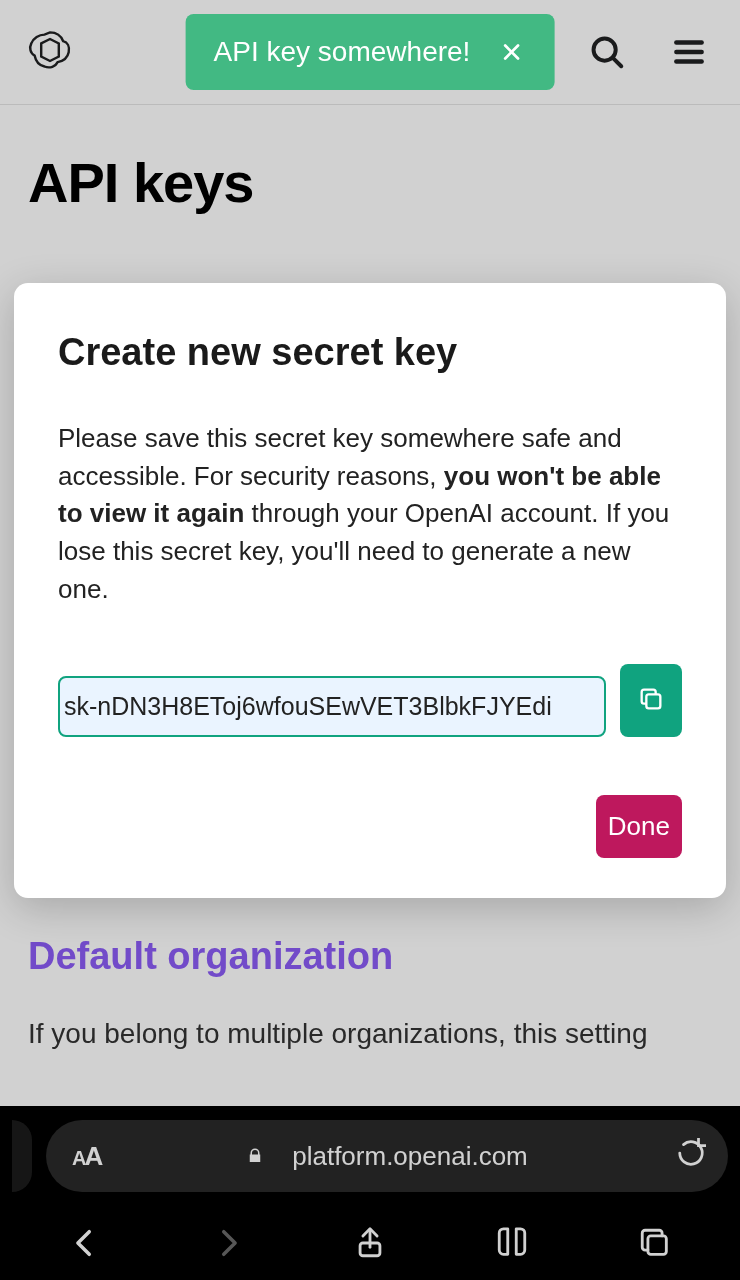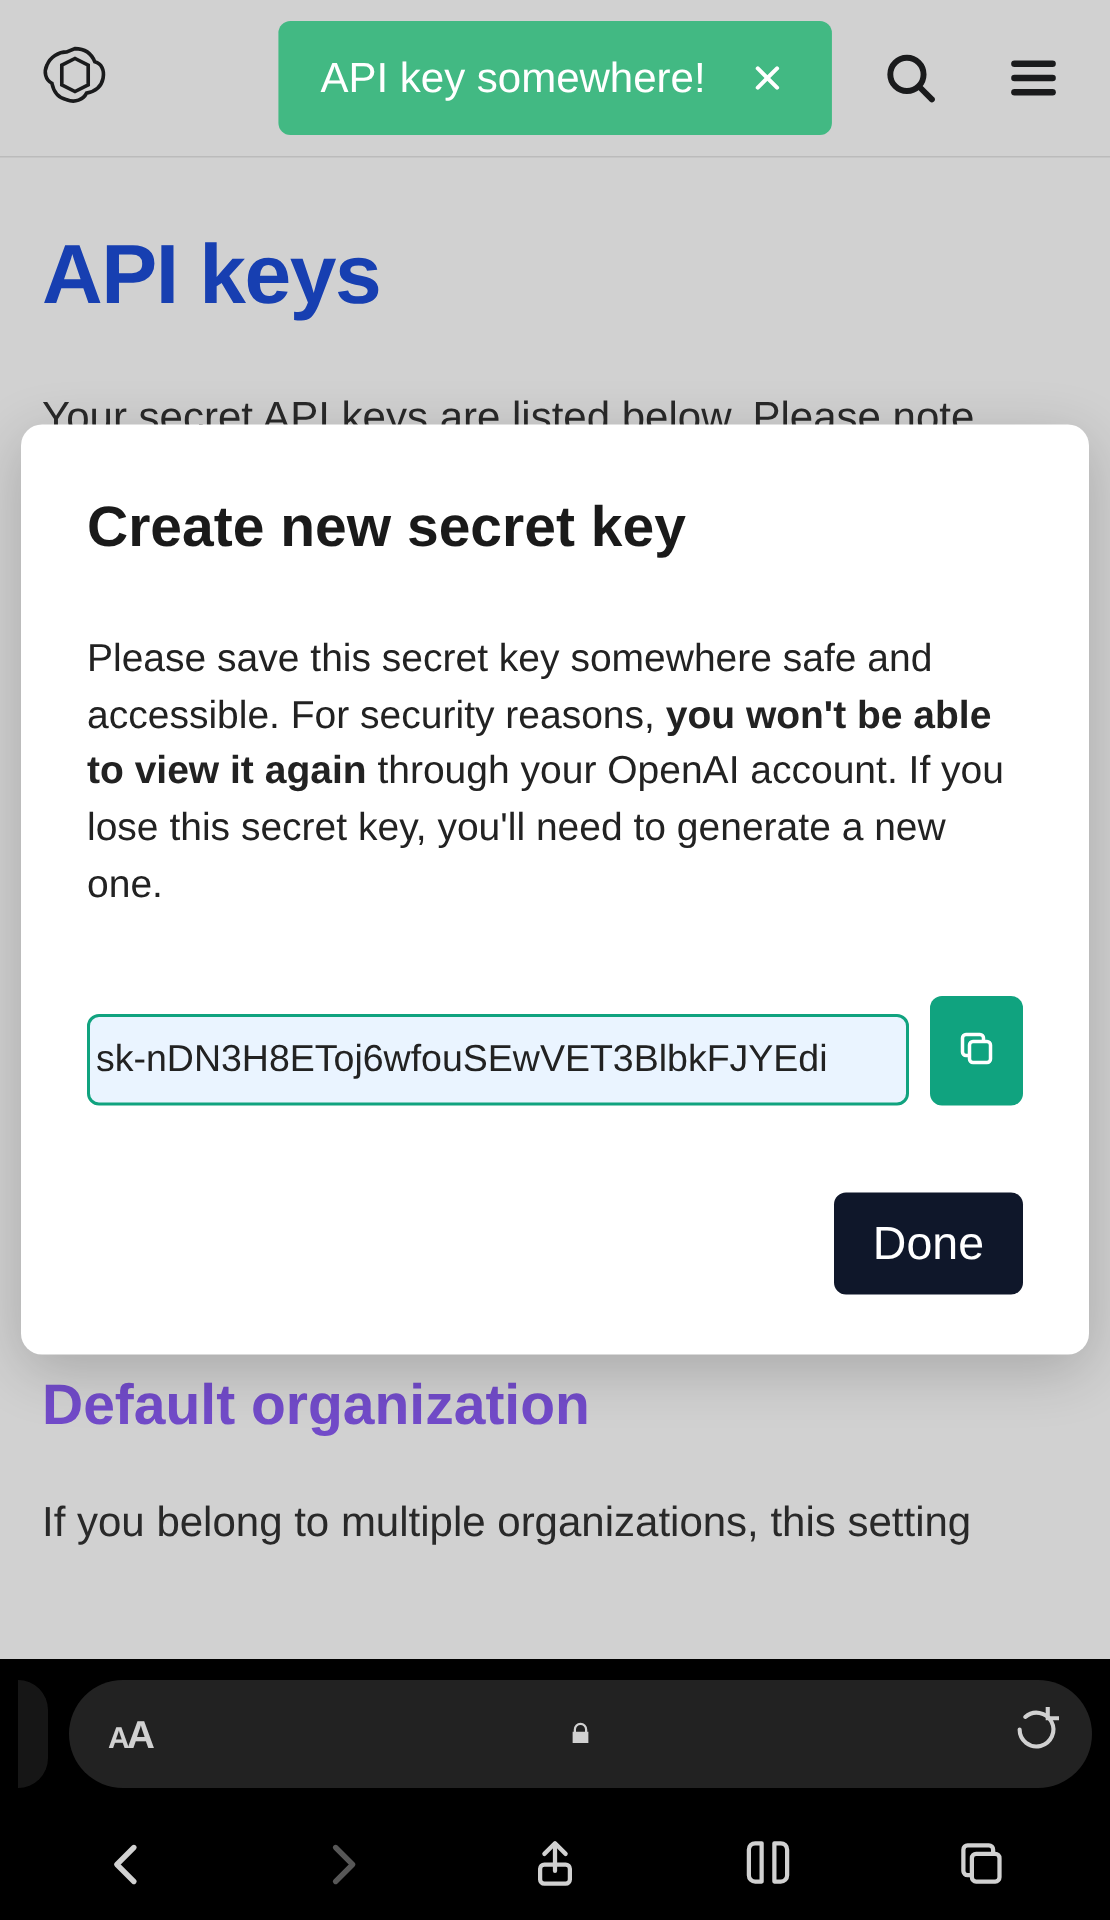--- a/index.html
+++ b/index.html
@@ -17,39 +17,39 @@
   .icon-btn { background: none; border: none; padding: 4px; cursor: pointer; color:#202123; }
   .icon-btn svg { width: 38px; height: 38px; display:block; }
 
   
   .toast { position: absolute; left: 50%; transform: translateX(-50%); top: 14px; background: #42b983; color: #fff; padding: 22px 28px; border-radius: 8px; font-size: 28px; display: flex; align-items: center; gap: 26px; z-index: 20; white-space: nowrap;}
   .toast .close { color:#fff; }
   .toast .close svg { width:22px; height:22px; }
 
   
   .page { padding: 45px 28px 0 28px; }
-  .page h1 { font-size: 56px; font-weight: 800; letter-spacing: -1px; color:#1d4ed8; margin-bottom: 44px;}
+  .page h1 { font-size: 56px; font-weight: 800; letter-spacing: -1px; color:#000000; margin-bottom: 63px;}
   .page p.intro { font-size: 28px; color:#333; line-height:1.35; }
   .table-row-fake { display:flex; gap:28px; font-size:26px; color:#333; margin-top:430px; }
   .create-btn { margin-top: 28px; background:#dcdcdc; border:none; padding:18px 24px; font-size:26px; color:#222; border-radius:6px; display:flex; align-items:center; gap:12px;}
   .create-btn .plus { font-size:30px; font-weight:300; }
   .section-h2 { margin-top: 60px; font-size:38px; font-weight:700; color:#8b5cf6; }
   .section-p { margin-top: 40px; font-size:28px; color:#333; }
 
   
   .modal { position:absolute; left:14px; right:14px; top:283px; background:#fff; border-radius:14px; z-index:10; padding:48px 44px 40px 44px; box-shadow:0 10px 40px rgba(0,0,0,.2); }
   .modal h2 { font-size:38px; font-weight:700; color:#1a1a1a; margin-bottom:46px;}
   .modal p { font-size:26px; color:#222; line-height:1.45; margin-bottom:56px;}
   .modal p b { font-weight:700; }
   .key-row { display:flex; gap:14px; align-items:stretch; margin-bottom:58px;}
   .key-input { flex:1; border:2px solid #10a37f; border-radius:8px; padding:14px 4px; font-size:25px; color:#222; background:#eaf4ff; outline:none; font-family:Liberation Sans, sans-serif;margin-top:12px;}
   .copy-btn { width:62px; background:#10a37f; border:none; border-radius:8px; display:flex; align-items:center; justify-content:center; color:#fff; }
   .copy-btn svg{ width:28px; height:28px;}
   .modal-actions { display:flex; justify-content:flex-end;}
-  .done-btn { background:#0f172a; color:#fff; border:none; border-radius:8px; padding:16px 26px; font-size:31px; font-weight:500;}
+  .done-btn { background:#be185d; color:#fff; border:none; border-radius:8px; padding:16px 12px; font-size:26px; font-weight:500;}
 
   
   .browser-bar { position:absolute; bottom:74px; left:0; right:0; height:100px; background:#000; display:flex; align-items:center; padding:0 12px; gap:14px;}
   .pill-left { width:20px; height:72px; background:#1c1c1c; border-radius:0 22px 22px 0;}
   .url-pill { flex:1; height:72px; background:#2a2a2a; border-radius:36px; display:flex; align-items:center; justify-content:center; gap:28px; color:#fff; font-size:26px; position:relative;}
   .url-pill .aa { position:absolute; left:26px; font-size:26px; font-weight:600; letter-spacing:-2px;}
   .url-pill .aa .small{font-size:20px;}
   .url-pill .lock svg{width:18px;height:18px;}
   .url-pill .reload { position:absolute; right:22px;}
   .url-pill .reload svg{width:30px;height:30px;}
@@ -147,20 +147,21 @@
 
 <div class="browser-bar">
   <div class="pill-left"></div>
   <div class="url-pill">
     <span class="aa"><span class="small">A</span>A</span>
     <span class="lock">
       <svg viewBox="0 0 24 24" fill="currentColor">
           <path d="M6 10V8a6 6 0 1 1 12 0v2h1v10H5V10h1zm2 0h8V8a4 4 0 0 0-8 0v2z"></path>
         </svg>
     </span>
+    <span>platform.openai.com</span>
     <span class="reload">
       <svg viewBox="0 0 24 24" fill="none" stroke="currentColor" stroke-width="2.2" stroke-linecap="round">
           <path d="M3 12a9 9 0 1 0 3-6.7"></path>
           <polyline points="3 3 3 9 9 9" transform="translate(15 -3)"></polyline>
         </svg>
     </span>
   </div>
 </div>
 
 <div class="toolbar">

